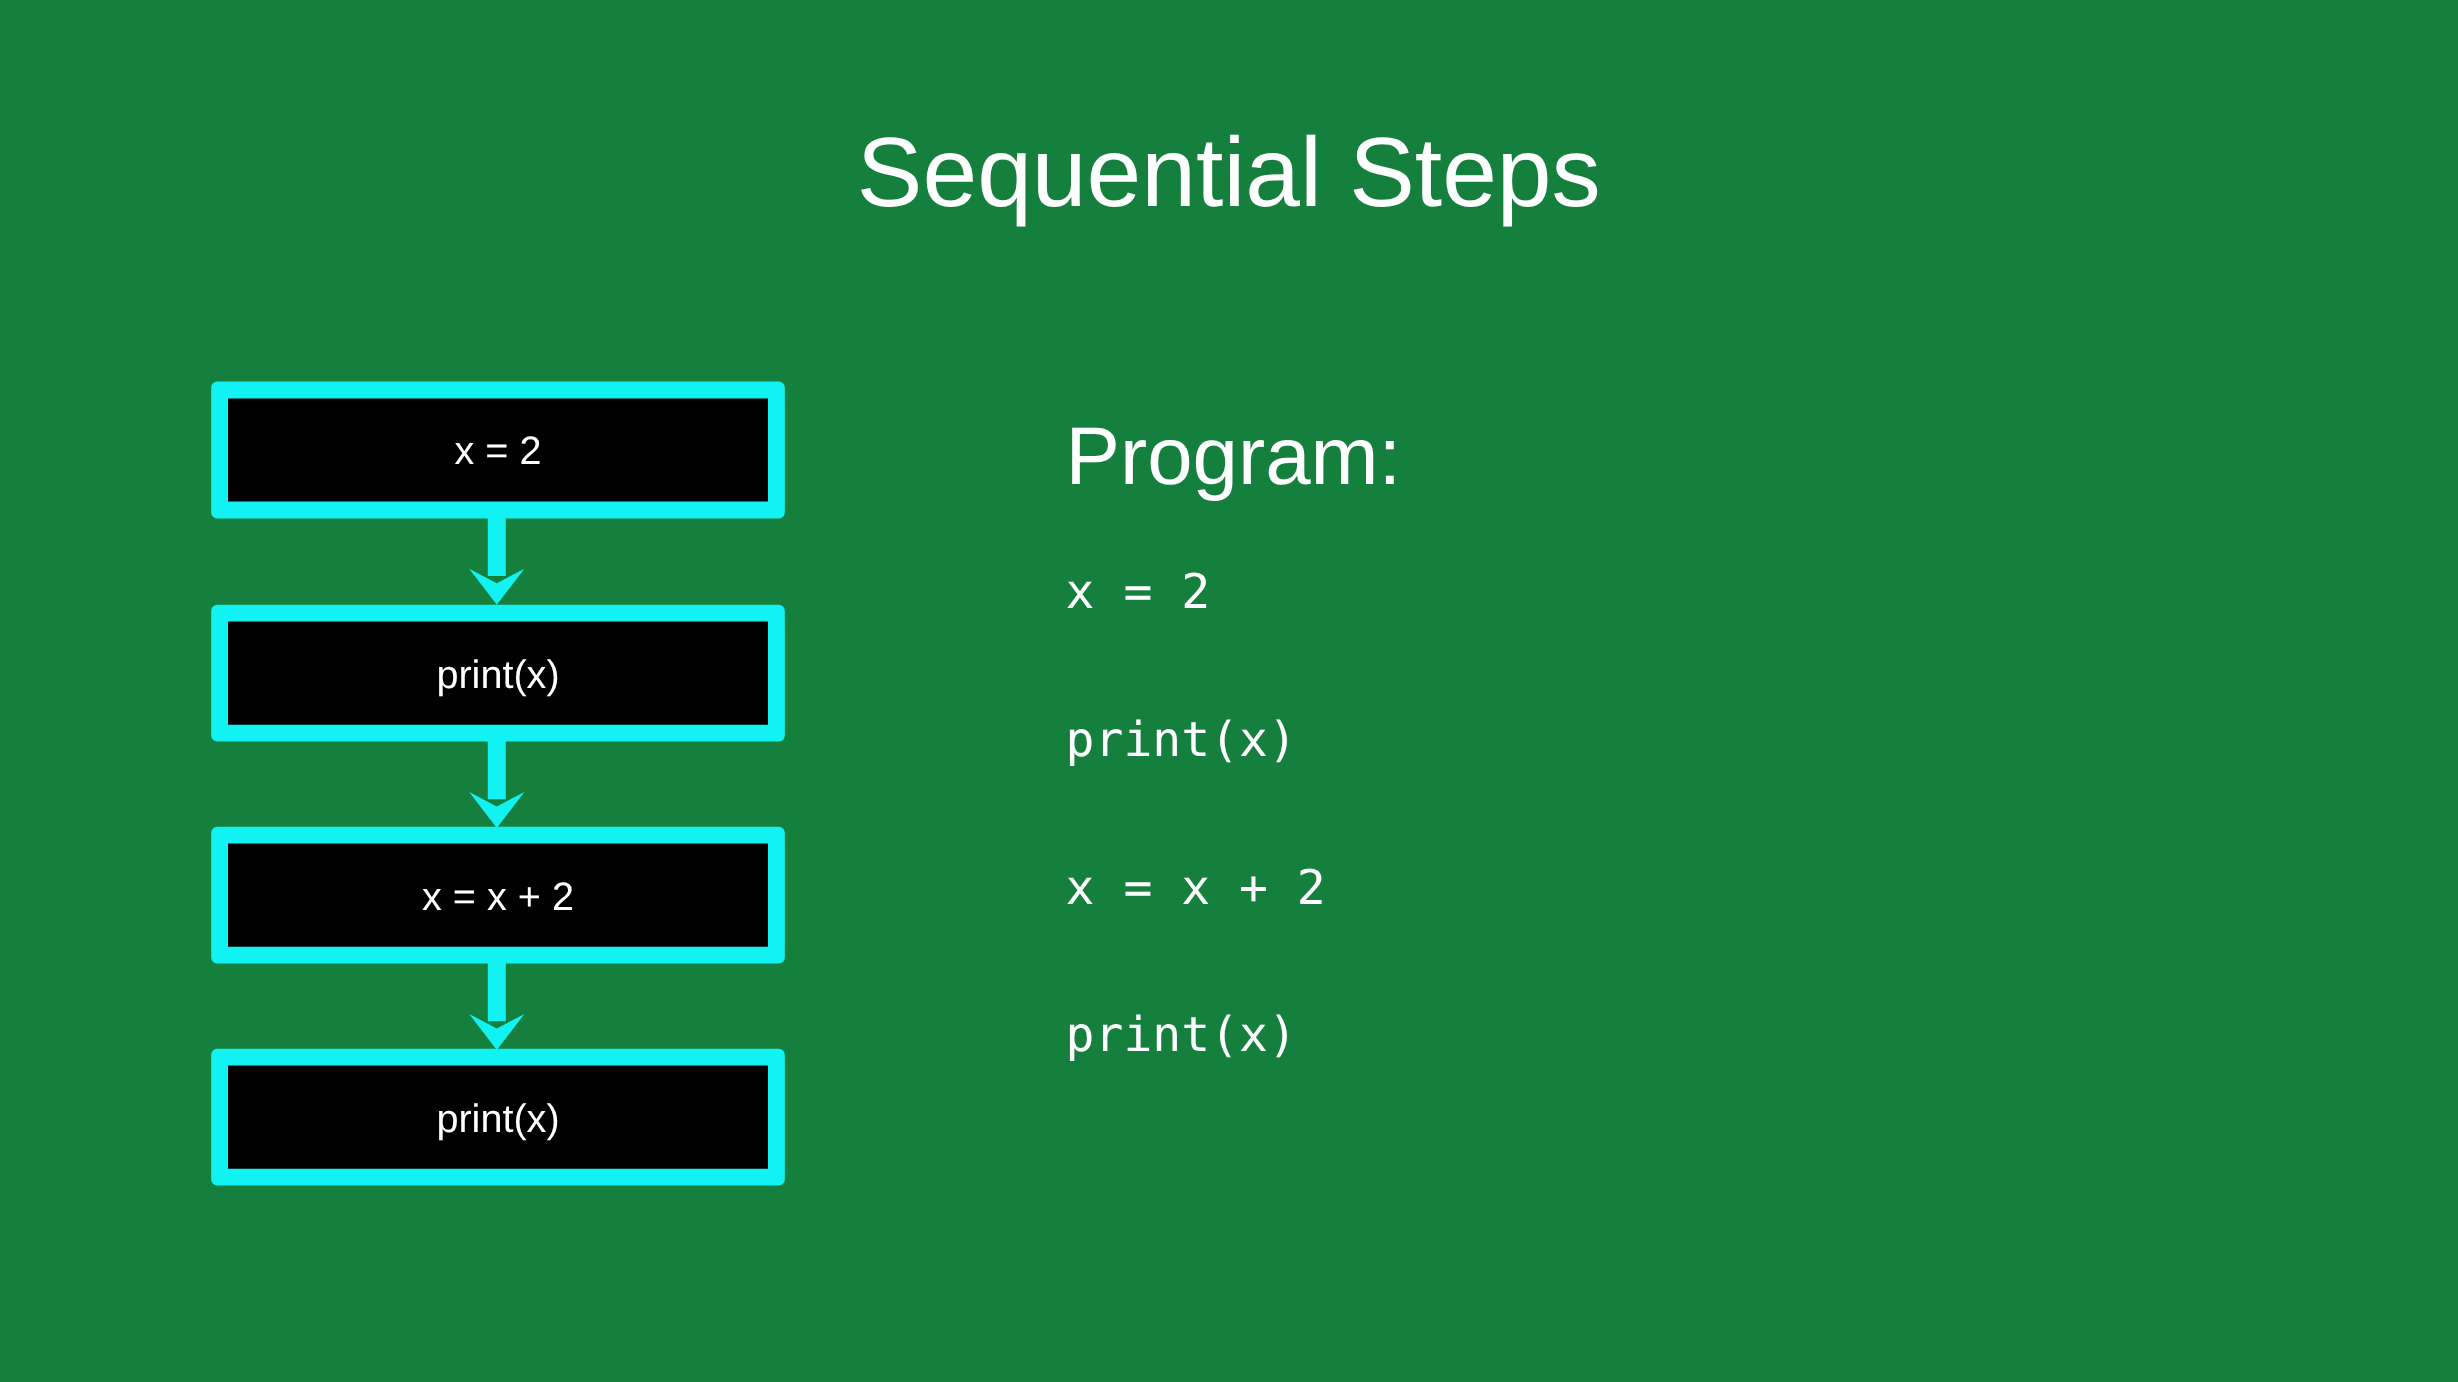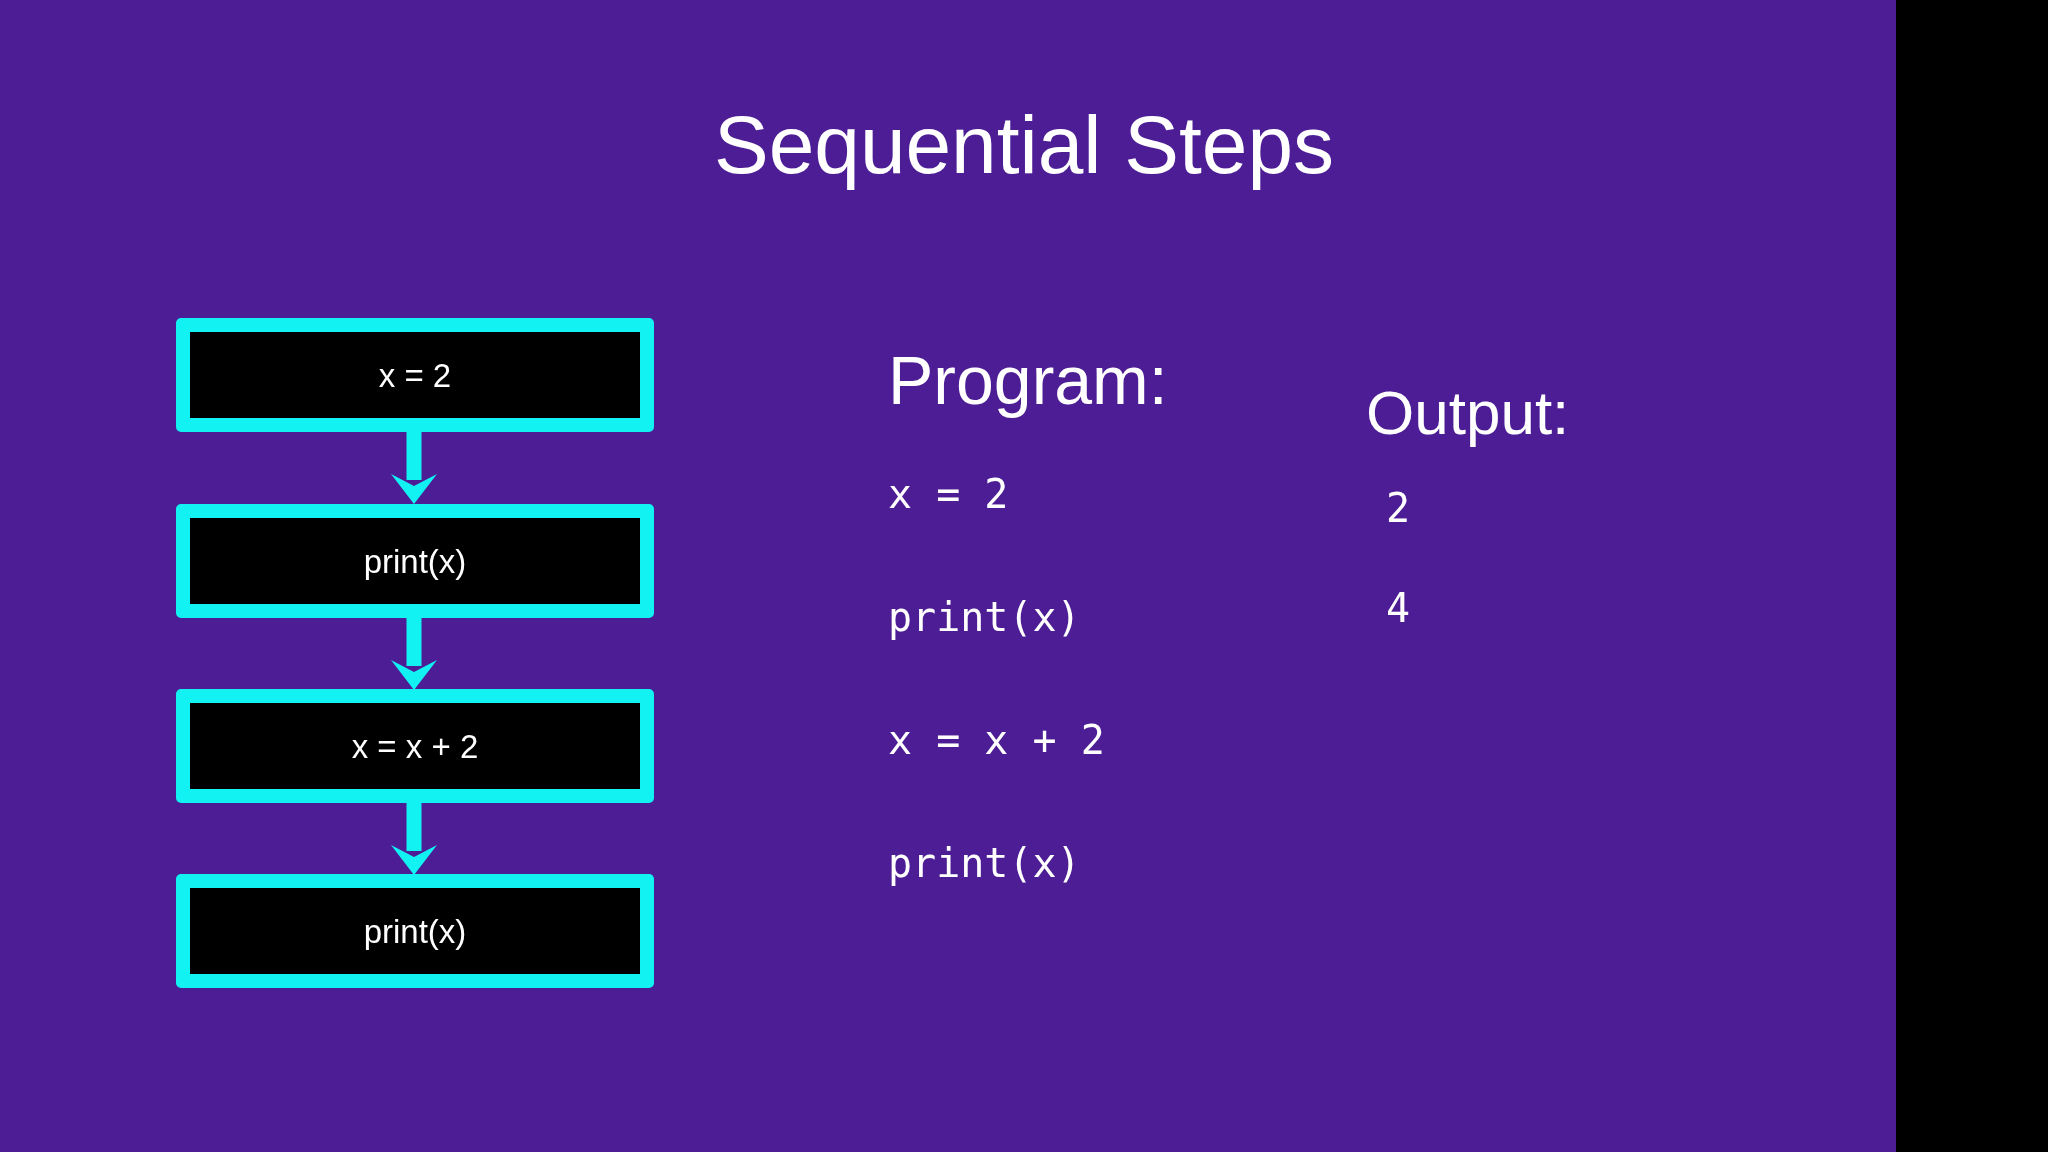--- a/index.html
+++ b/index.html
@@ -2,23 +2,23 @@
 <html><head>
 <meta charset="utf-8">
 <style>
   html, body {
     margin: 0;
     padding: 0;
     background: #000000;
   }
   #slide {
     position: relative;
-    width: 1896px;
+    width: 2048px;
     height: 1152px;
-    background: #4c1d95;
+    background: #15803d;
     overflow: hidden;
     font-family: "Liberation Sans", sans-serif;
     color: #ffffff;
   }
 
   
   #slide-title {
     position: absolute;
     top: 104px;
     left: 0;
@@ -179,21 +179,14 @@
   <div id="program-col">
     <div id="program-heading">Program:</div>
     <div id="program-code">
       <div class="code-line">x = 2</div>
       <div class="code-line">print(x)</div>
       <div class="code-line">x = x + 2</div>
       <div class="code-line">print(x)</div>
     </div>
   </div>
 
-  <div id="output-col">
-    <div id="output-heading">Output:</div>
-    <div id="output-values">
-      <div class="output-line">2</div>
-      <div class="output-line">4</div>
-    </div>
-  </div>
 
 </div>
 
 </body></html>

